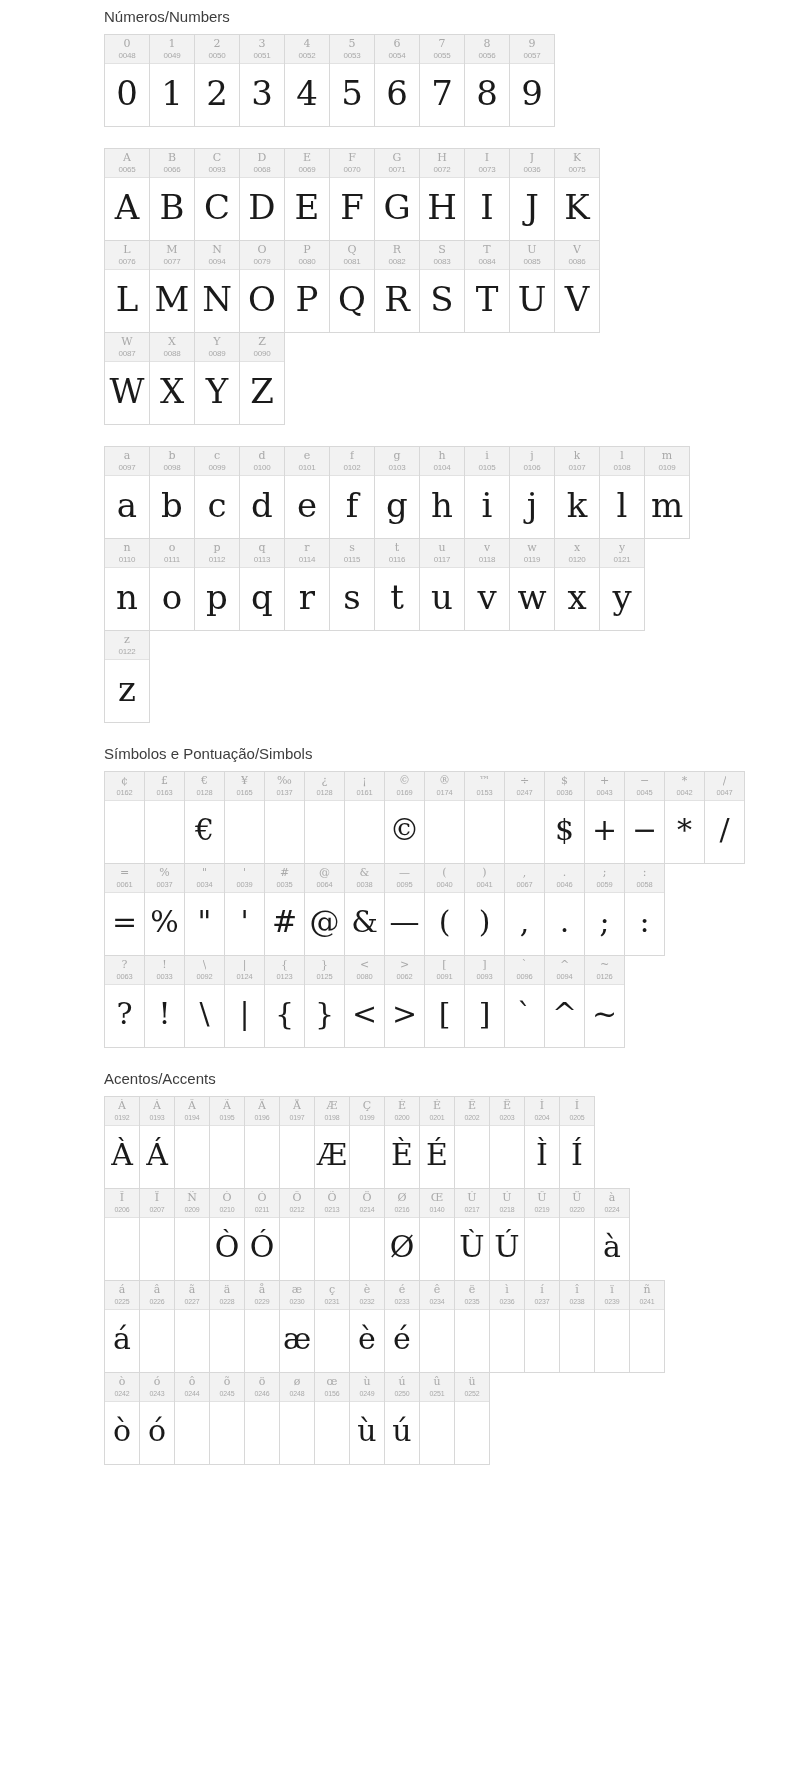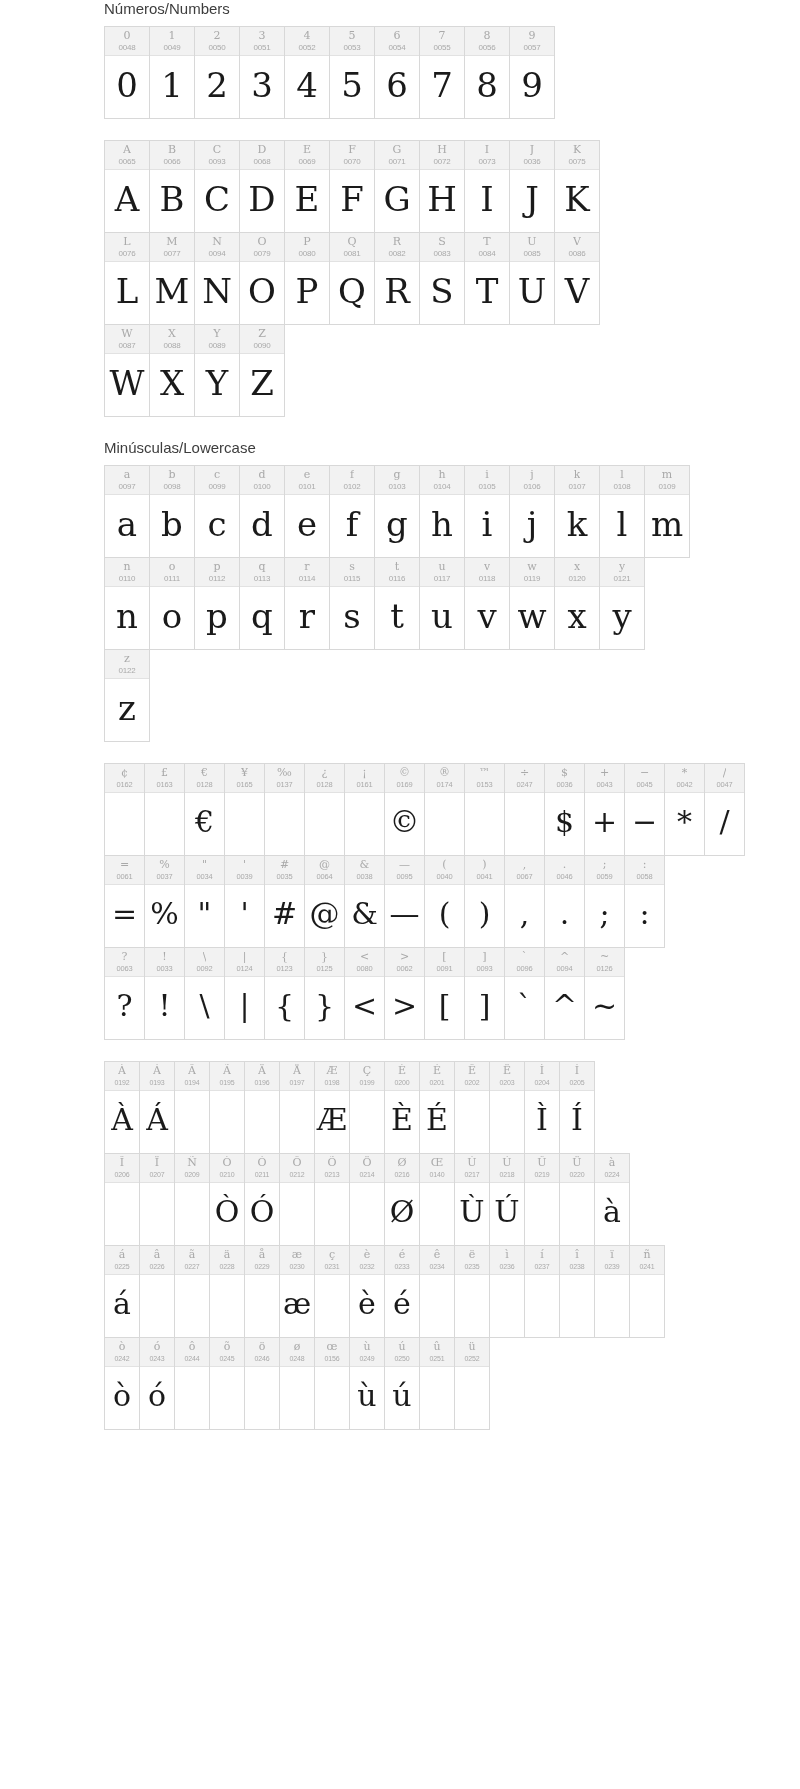--- a/index.html
+++ b/index.html
@@ -9,20 +9,21 @@
   }
   body {
     width: 800px;
     font-family: "Liberation Sans", sans-serif;
     color: #333333;
   }
   .page {
     width: 800px;
     box-sizing: border-box;
     padding: 0 0 24px 0;
+    margin-top: 8px;
   }
   .section {
     margin: 0 0 4px 0;
   }
   .section-title {
     font-size: 15px;
     color: #3d3d3d;
     font-weight: normal;
     margin: 0 0 10px 0;
     padding-left: 104px;
@@ -365,21 +366,20 @@
                 <div class="ch">Z</div>
                 <div class="code">0090</div>
               </div>
               <div class="glyph">Z</div>
             </div>
           </div>
         </div>
         <div class="spacer"></div>
       </div>
       <div class="section sec-lowercase">
-        <div class="section-title">Minúsculas/Lowercase</div>
         <div class="grid-wrap">
           <div class="row">
             <div class="cell">
               <div class="head">
                 <div class="ch">a</div>
                 <div class="code">0097</div>
               </div>
               <div class="glyph">a</div>
             </div>
             <div class="cell">
@@ -559,20 +559,21 @@
                 <div class="ch">z</div>
                 <div class="code">0122</div>
               </div>
               <div class="glyph">z</div>
             </div>
           </div>
         </div>
         <div class="spacer"></div>
       </div>
       <div class="section sec-symbols">
+        <div class="section-title">Símbolos e Pontuação/Simbols</div>
         <div class="grid-wrap">
           <div class="row">
             <div class="cell empty">
               <div class="head">
                 <div class="ch">¢</div>
                 <div class="code">0162</div>
               </div>
               <div class="glyph"></div>
             </div>
             <div class="cell empty">
@@ -871,20 +872,21 @@
                 <div class="ch">~</div>
                 <div class="code">0126</div>
               </div>
               <div class="glyph">~</div>
             </div>
           </div>
         </div>
         <div class="spacer"></div>
       </div>
       <div class="section sec-accents">
+        <div class="section-title">Acentos/Accents</div>
         <div class="grid-wrap">
           <div class="row">
             <div class="cell">
               <div class="head">
                 <div class="ch">À</div>
                 <div class="code">0192</div>
               </div>
               <div class="glyph">À</div>
             </div>
             <div class="cell">

